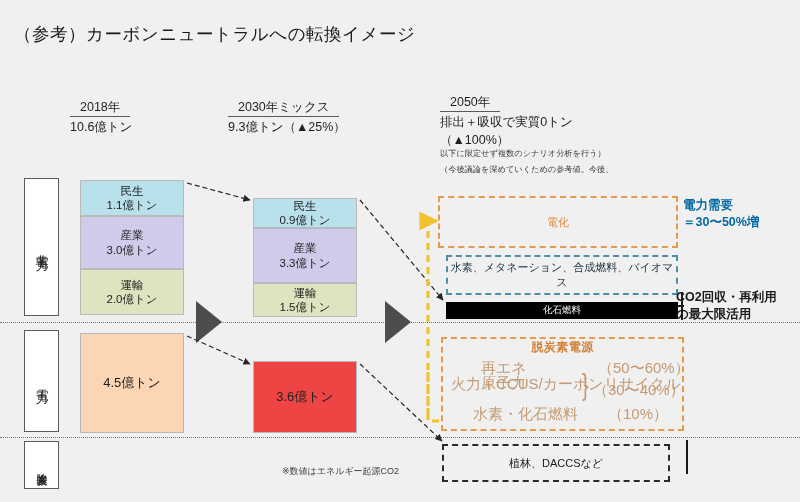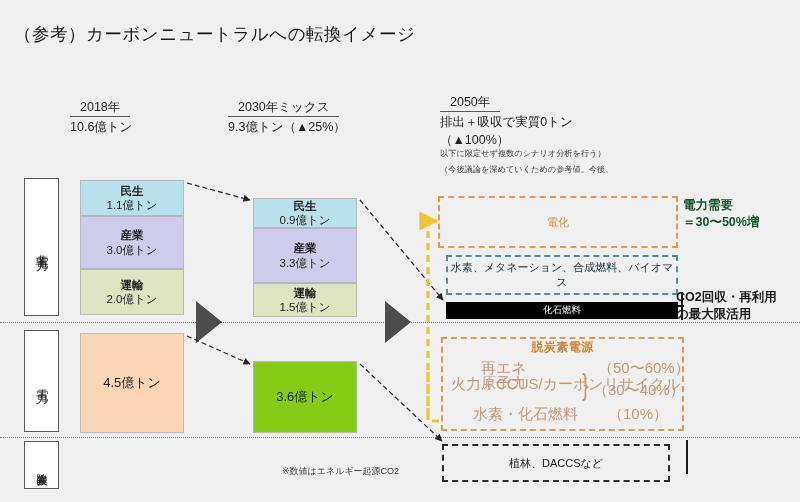--- a/index.html
+++ b/index.html
@@ -88,33 +88,33 @@
     border: 1px solid #b9b9b9;
     display: flex;
     flex-direction: column;
     align-items: center;
     justify-content: center;
     text-align: center;
     font-size: 11.5px;
     line-height: 1.25;
     color: #1f1f1f;
   }
-  .bar .seg-name { font-weight: bold; }
+  .bar .seg-name { font-weight: normal; }
   .bar .seg-val  { font-weight: normal; }
 
   #bar2018-minsei { left: 80px; top: 180px; width: 104px; height: 36px; background:#b9e1ec; }
   #bar2018-sangyo { left: 80px; top: 216px; width: 104px; height: 53px; background:#ceccea; }
   #bar2018-unyu   { left: 80px; top: 269px; width: 104px; height: 46px; background:#dde4bf; }
   #bar2018-elec   { left: 80px; top: 333px; width: 104px; height: 100px; background:#fbd5b4;
                     font-size: 13px; }
 
   #bar2030-minsei { left: 253px; top: 198px; width: 104px; height: 30px; background:#b9e1ec; }
   #bar2030-sangyo { left: 253px; top: 228px; width: 104px; height: 55px; background:#ceccea; }
   #bar2030-unyu   { left: 253px; top: 283px; width: 104px; height: 34px; background:#dde4bf; }
-  #bar2030-elec   { left: 253px; top: 361px; width: 104px; height: 72px; background:#84cc16;
+  #bar2030-elec   { left: 253px; top: 361px; width: 104px; height: 72px; background:#ef4444;
                     font-size: 13px; }
 
   
   .tri {
     width: 0; height: 0;
     border-top: 21px solid transparent;
     border-bottom: 21px solid transparent;
     border-left: 26px solid #4d4d4d;
   }
   #tri-1 { left: 196px; top: 301px; }
@@ -182,21 +182,21 @@
   
   #yellow-path { left: 0; top: 0; width: 800px; height: 502px; pointer-events:none; }
 
   
   .annot {
     white-space: nowrap;
     line-height: 1.35;
   }
   #annot-demand {
     left: 683px; top: 197px;
-    color: #14532d; font-size: 12.5px; font-weight: bold;
+    color: #0369a1; font-size: 12.5px; font-weight: bold;
   }
   #annot-co2 {
     left: 676px; top: 289px;
     color: #1a1a1a; font-size: 12.5px; font-weight: bold;
   }
   
   #bracket-co2 {
     left: 681px; top: 292px; width: 5px; height: 28px;
     border-left: 2.5px solid #1a1a1a;
   }

